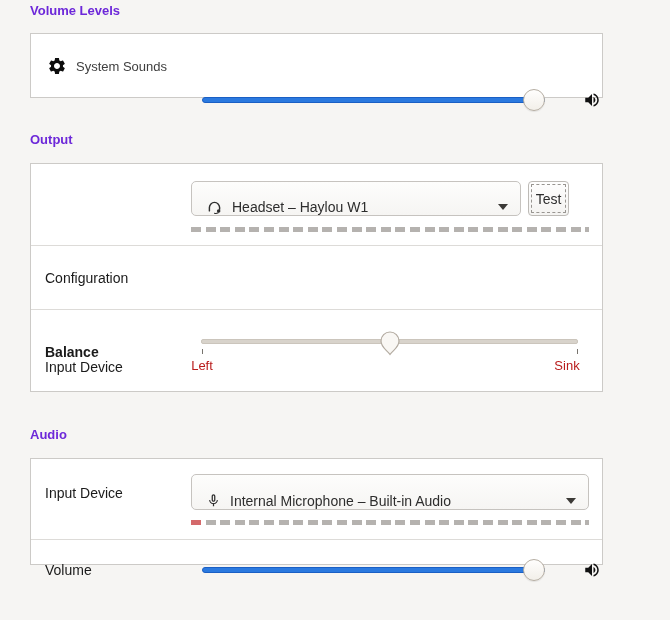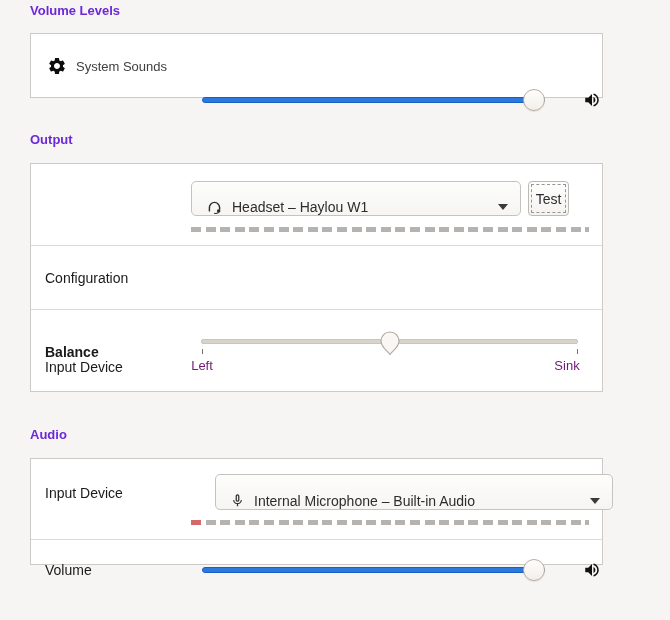--- a/index.html
+++ b/index.html
@@ -87,21 +87,21 @@
     background:#d8d3cb;border:1px solid #cbc5bc;border-radius:2px;
   }
   .balance-pin{
     position:absolute;width:22px;height:26px;
     left:calc((100% - 22px) * var(--pct,50) / 100);
     top:-9px;
   }
   .tick{position:absolute;width:1px;height:5px;background:#77736d;}
   .end-label{
     position:absolute;width:60px;text-align:center;
-    font-size:13px;color:#701a75;line-height:15px;
+    font-size:13px;color:#b91c1c;line-height:15px;
   }
   .sep{position:absolute;left:0;right:0;height:1px;background:#dddbd8;}
   .icon{position:absolute;display:block;line-height:0;}
   .dd-icon{flex:0 0 auto;line-height:0;}
 </style>
 </head>
 <body>
 
 <div class="section-title" style="top:3px;">Volume Levels</div>
 
@@ -175,21 +175,21 @@
   <span class="end-label" style="left:141px;top:194px;">Left</span>
   <span class="end-label" style="left:506px;top:194px;">Sink</span>
 </div>
 
 <div class="section-title" style="top:427px;">Audio</div>
 
 <div class="card" style="top:458px;height:107px;">
 
   <span class="row-label" style="top:25px;">Input Device</span>
 
-  <div class="dropdown" style="left:160px;top:15px;width:398px;height:36px;margin-left:24px;">
+  <div class="dropdown" style="left:160px;top:15px;width:398px;height:36px;">
     <span class="dd-icon">
       <svg width="15" height="15" viewBox="0 0 24 24" fill="#2e2e2e">
           <path d="M12 14c1.66 0 3-1.34 3-3V5c0-1.66-1.34-3-3-3S9 3.34 9 5v6c0 1.66 1.34 3 3 3zm-1-9c0-.55.45-1 1-1s1 .45 1 1v6c0 .55-.45 1-1 1s-1-.45-1-1V5zm6.3 6c0 3-2.54 5.1-5.3 5.1S6.7 14 6.7 11H5c0 3.41 2.72 6.23 6 6.72V21h2v-3.28c3.28-.48 6-3.3 6-6.72h-1.7z"></path>
         </svg>
     </span>
     <span class="dd-text">Internal Microphone – Built-in Audio</span>
     <span class="dd-arrow"></span>
   </div>
 
   <div class="meter has-peak" style="left:160px;top:61px;width:398px;"></div>

